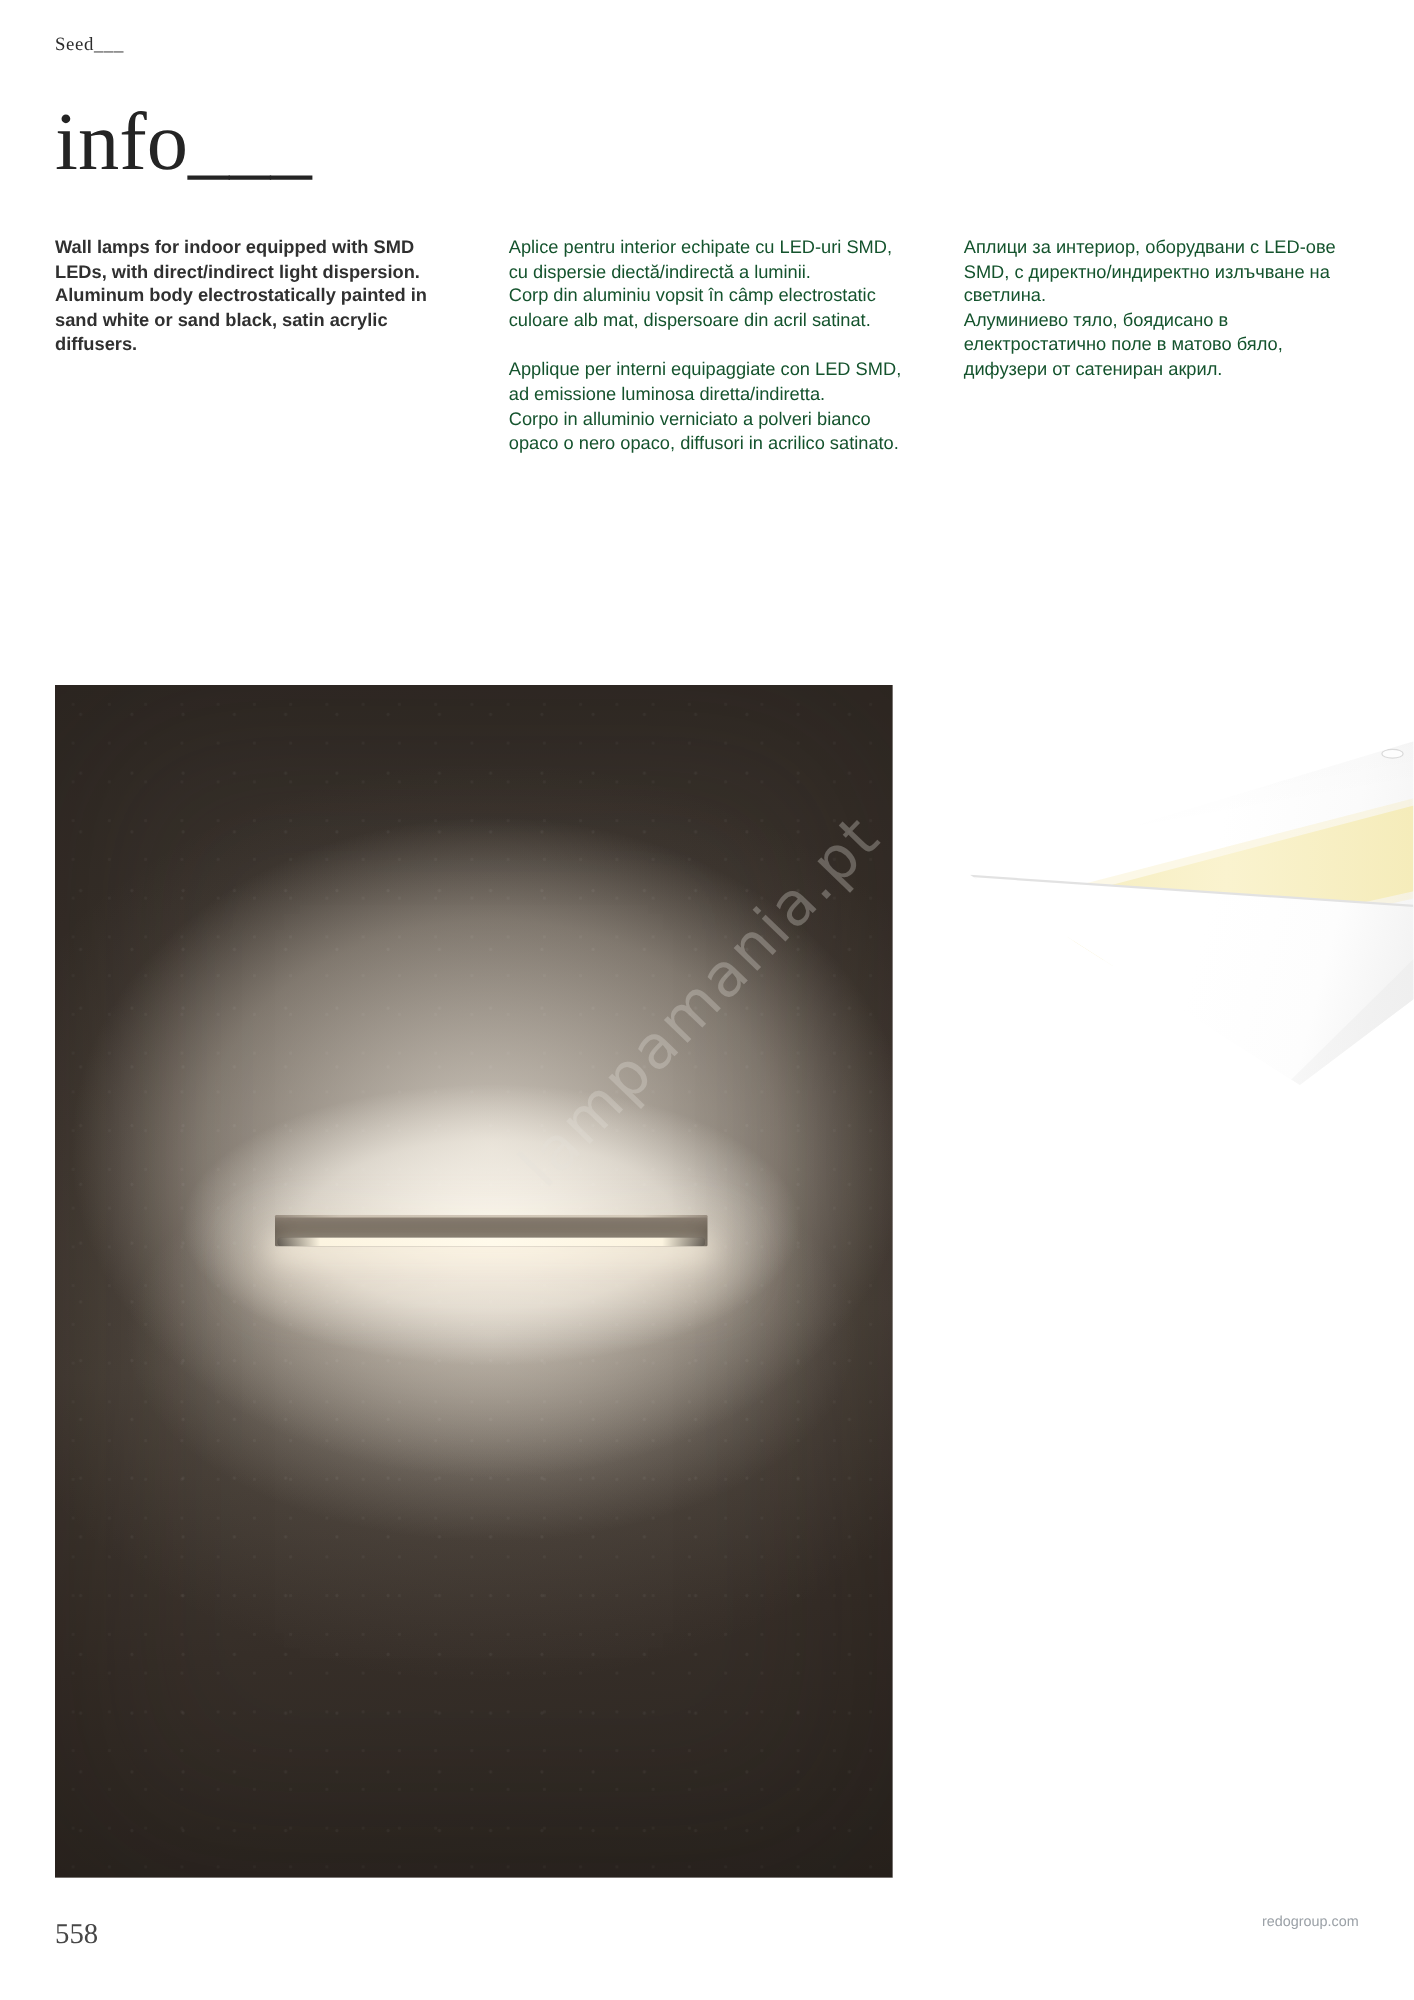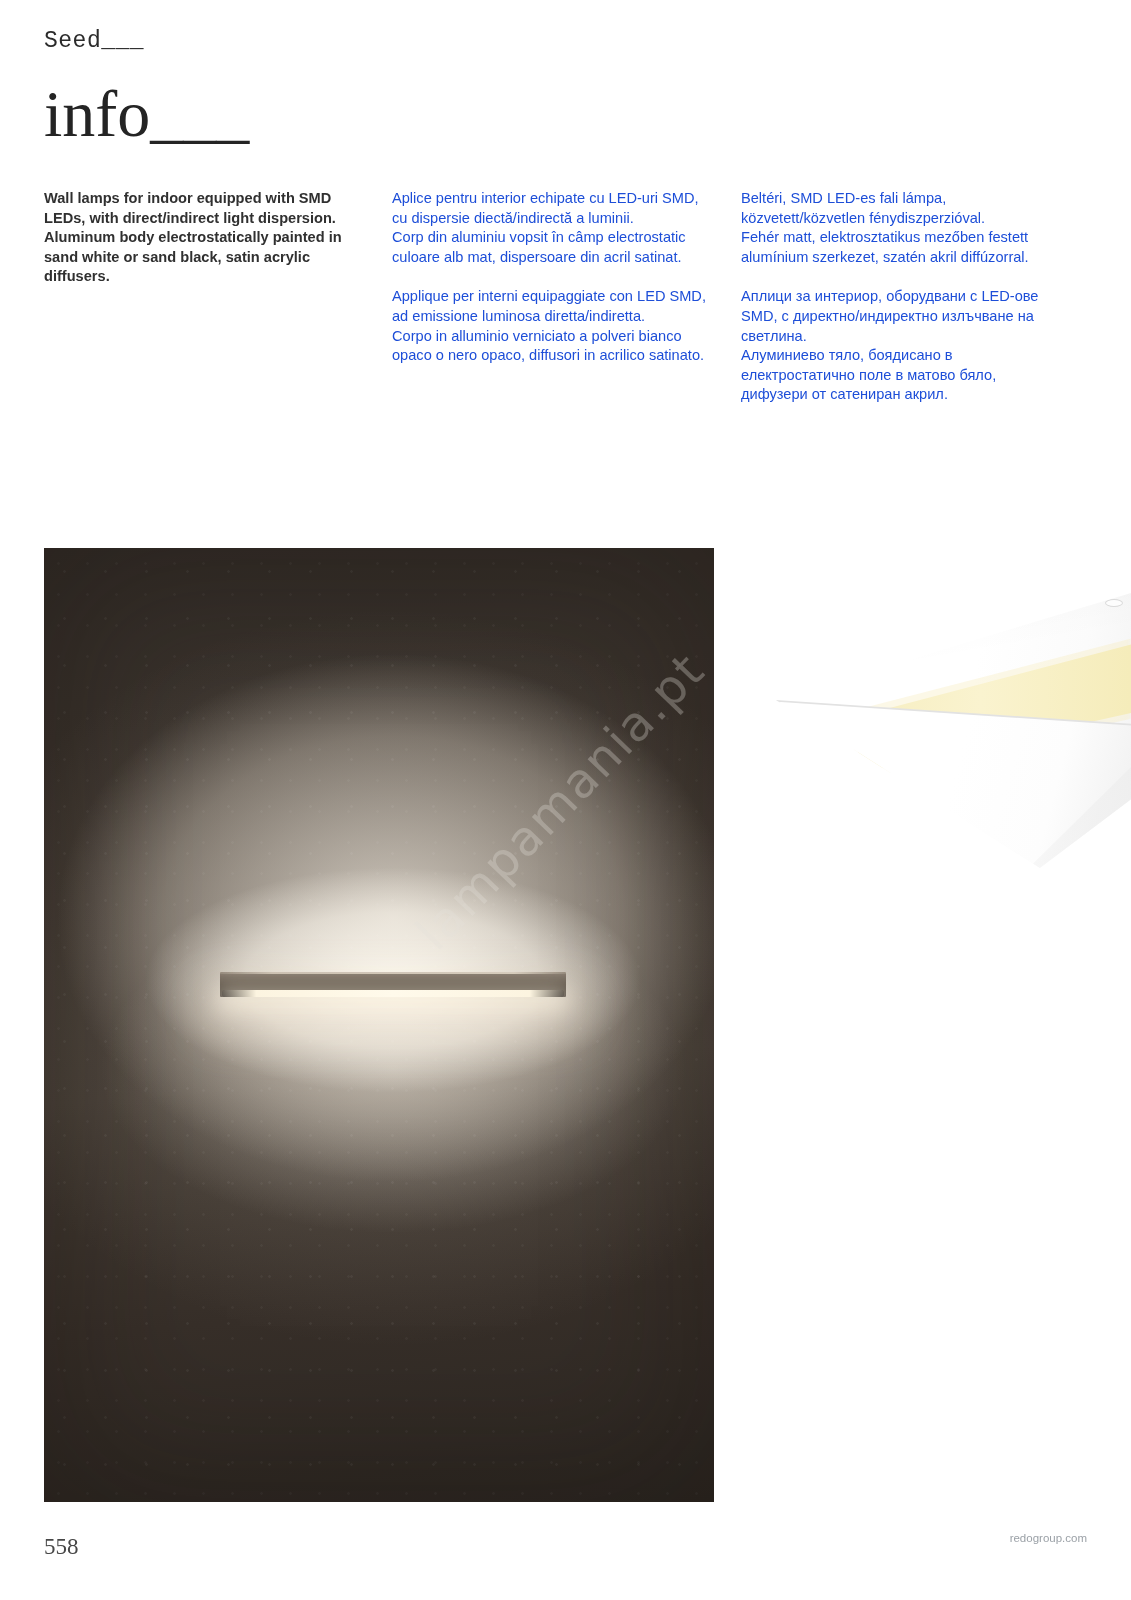--- a/index.html
+++ b/index.html
@@ -2,32 +2,32 @@
 <html><head>
 <meta charset="utf-8">
 <style>
   html,body{margin:0;padding:0;}
   body{
     width:1131px;height:1600px;position:relative;background:#ffffff;
     font-family:"Liberation Sans",sans-serif;color:#3d3d3d;overflow:hidden;
   }
   .brand{
     position:absolute;left:44px;top:28px;
-    font-family:Liberation Mono, monospace;font-size:23px;letter-spacing:.5px;color:#2b2b2b;
+    font-family:Liberation Serif, serif;font-size:15px;letter-spacing:.5px;color:#2b2b2b;
   }
   .big-title{
     position:absolute;left:44px;top:78px;
     font-family:"Liberation Serif",serif;font-size:66px;font-weight:400;color:#242424;line-height:1.1;
   }
   .columns{
     position:absolute;left:44px;top:189px;width:1043px;
-    display:grid;grid-template-columns:321px 322px 322px;column-gap:27px;
+    display:grid;grid-template-columns:321px 322px 322px;column-gap:42px;
   }
   .para{
-    font-size:14.6px;line-height:19.6px;margin:0 0 20px 0;white-space:pre-line;color:#1d4ed8;
+    font-size:14.6px;line-height:19.6px;margin:0 0 20px 0;white-space:pre-line;color:#14532d;
   }
   .col-en .para{font-weight:700;color:#303030;}
   
   .photo-main{
     position:absolute;left:44px;top:548px;width:670px;height:954px;overflow:hidden;
     background-image:
       radial-gradient(rgba(255,255,255,0.05) 1px, transparent 1.5px),
       radial-gradient(rgba(255,255,255,0.04) 1px, transparent 1.5px),
       radial-gradient(ellipse 330px 150px at 349px 432px, rgba(253,249,240,0.95), rgba(250,245,235,0.6) 45%, rgba(250,245,235,0) 75%),
       radial-gradient(ellipse 420px 330px at 349px 370px, rgba(233,226,215,0.8), rgba(206,197,184,0.42) 55%, rgba(206,197,184,0) 80%),
@@ -118,22 +118,20 @@
     <p class="para">Wall lamps for indoor equipped with SMD LEDs, with direct/indirect light dispersion.
 Aluminum body electrostatically painted in sand white or sand black, satin acrylic diffusers.</p>
   </div>
   <div class="col">
     <p class="para">Aplice pentru interior echipate cu LED-uri SMD, cu dispersie diectă/indirectă a luminii.
 Corp din aluminiu vopsit în câmp electrostatic culoare alb mat, dispersoare din acril satinat.</p>
     <p class="para">Applique per interni equipaggiate con LED SMD, ad emissione luminosa diretta/indiretta.
 Corpo in alluminio verniciato a polveri bianco opaco o nero opaco, diffusori in acrilico satinato.</p>
   </div>
   <div class="col">
-    <p class="para">Beltéri, SMD LED-es fali lámpa, közvetett/közvetlen fénydiszperzióval.
-Fehér matt, elektrosztatikus mezőben festett alumínium szerkezet, szatén akril diffúzorral.</p>
     <p class="para">Аплици за интериор, оборудвани с LED-ове SMD, с директно/индиректно излъчване на светлина.
 Алуминиево тяло, боядисано в електростатично поле в матово бяло, дифузери от сатениран акрил.</p>
   </div>
 </div>
 
 <div class="photo-main">
   <div class="lamp-bar"></div>
   <div class="watermark">lampamania.pt</div>
 </div>
 

